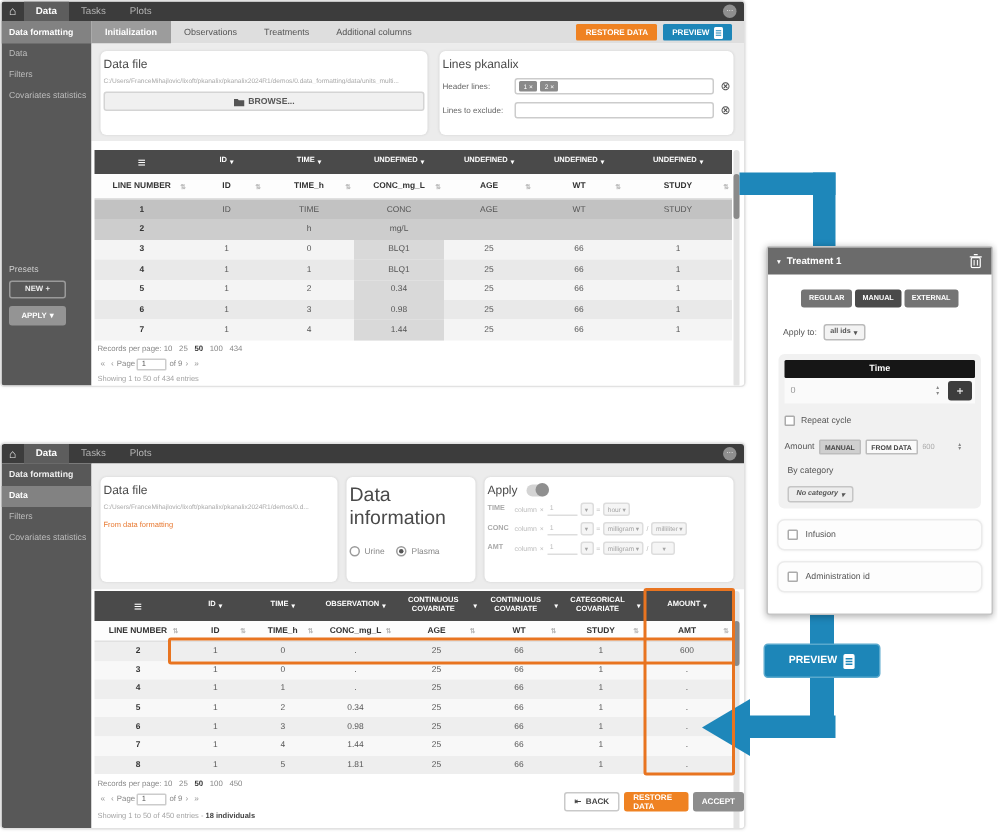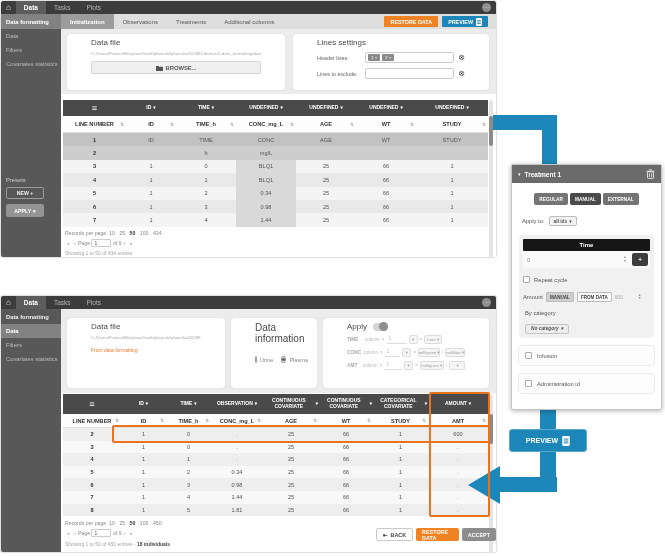--- a/index.html
+++ b/index.html
@@ -28,21 +28,21 @@
   .btn-apply{width:38px;height:13px;background:#949494;border-radius:2px;color:#fff;font-size:5.2px;font-weight:bold;display:flex;align-items:center;justify-content:center;gap:2px;}
 
   
   .maintabs{position:absolute;left:60px;top:13px;right:0;height:15px;background:#dedede;display:flex;align-items:center;}
   .mtab{height:15px;display:flex;align-items:center;padding:0 9px;font-size:6px;color:#555;}
   .mtab.active{background:#9c9c9c;color:#fff;font-weight:bold;}
   .btn-restore{height:11px;background:#ef8222;border-radius:1px;color:#fff;font-size:5.4px;font-weight:bold;display:flex;align-items:center;padding:0 6px;margin-right:4px;}
   .btn-preview{height:11px;background:#1d86b8;border-radius:1px;color:#fff;font-size:5.4px;font-weight:bold;display:flex;align-items:center;gap:3px;padding:0 6px;margin-right:8px;}
 
   .contentbg{position:absolute;background:#ececec;}
-  .card{position:absolute;background:#fff;border-radius:4px;box-shadow:0 0 2px rgba(0,0,0,.1);padding:4px 24px;}
+  .card{position:absolute;background:#fff;border-radius:4px;box-shadow:0 0 2px rgba(0,0,0,.1);padding:4px 2px;}
   .cardtitle{font-size:8px;color:#4a4a4a;font-weight:500;}
   .pathtxt{font-size:4.4px;color:#a9a9a9;white-space:nowrap;overflow:hidden;margin-top:4px;}
   .btn-browse{margin-top:5px;height:13px;background:#f0f0f0;border:1px solid #d4d4d4;border-radius:2px;display:flex;align-items:center;justify-content:center;gap:3px;font-size:5.8px;font-weight:bold;color:#555;}
   .orangetxt{font-size:5px;color:#e87a33;margin-top:7px;}
 
   .lsrow{display:flex;align-items:center;margin-top:5px;}
   .lslabel{font-size:5.4px;color:#666;width:48px;}
   .lsinput{flex:1;height:11px;background:#fff;border:1px solid #ccc;border-radius:2px;display:flex;align-items:center;padding:0 2px;gap:2px;}
   .tag{background:#8a8a8a;color:#fff;font-size:4.4px;border-radius:1px;padding:1px 3px;}
   .clear{font-size:8px;color:#4a4a4a;margin-left:4px;line-height:1;}
@@ -187,21 +187,21 @@
     <div class="pathtxt">C:/Users/FranceMihajlovic/lixoft/pkanalix/pkanalix2024R1/demos/0.data_formatting/data/units_multi...</div>
     <div class="btn-browse">
       <svg width="7" height="6" viewBox="0 0 7 6">
           <path d="M0 1 h2.5 l0.7 0.8 H7 V6 H0 Z" fill="#555"></path>
         </svg>
       <span>BROWSE...</span>
     </div>
   </div>
 
   <div class="card" style="left:292px;top:33px;width:196px;height:56px;">
-    <div class="cardtitle">Lines settings</div>
+    <div class="cardtitle">Lines pkanalix</div>
     <div class="lsrow">
       <div class="lslabel">Header lines:</div>
       <div class="lsinput">
         <span class="tag">1 ×</span>
         <span class="tag">2 ×</span>
       </div>
       <span class="clear">⊗</span>
     </div>
     <div class="lsrow">
       <div class="lslabel">Lines to exclude:</div>
@@ -384,21 +384,21 @@
 
   <div class="contentbg" style="left:60px;top:13px;width:437px;height:84px;"></div>
 
   <div class="card" style="left:66px;top:22px;width:158px;height:70px;">
     <div class="cardtitle">Data file</div>
     <div class="pathtxt">C:/Users/FranceMihajlovic/lixoft/pkanalix/pkanalix2024R1/demos/0.d...</div>
     <div class="orangetxt">From data formatting</div>
   </div>
 
   <div class="card" style="left:230px;top:22px;width:86px;height:70px;">
-    <div class="cardtitle" style="font-size:10px;">Data information</div>
+    <div class="cardtitle" style="font-size:13px;">Data information</div>
     <div style="display:flex;align-items:center;margin-top:12px;">
       <span class="radio"></span>
       <span class="radiolabel">Urine</span>
       <span class="radio sel"></span>
       <span class="radiolabel">Plasma</span>
     </div>
   </div>
 
   <div class="card" style="left:322px;top:22px;width:166px;height:70px;">
     <div style="display:flex;align-items:center;">

